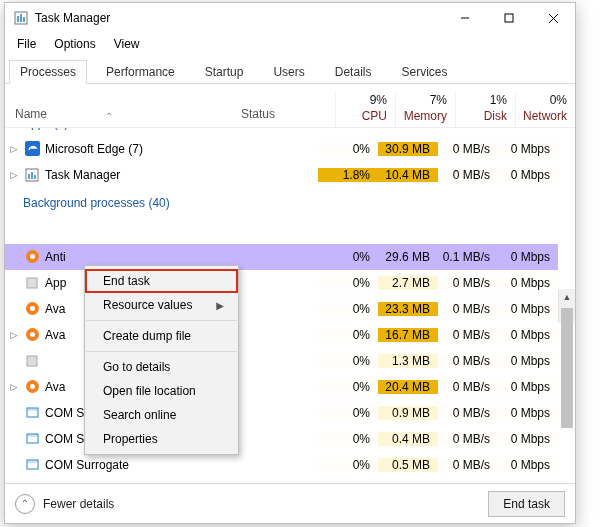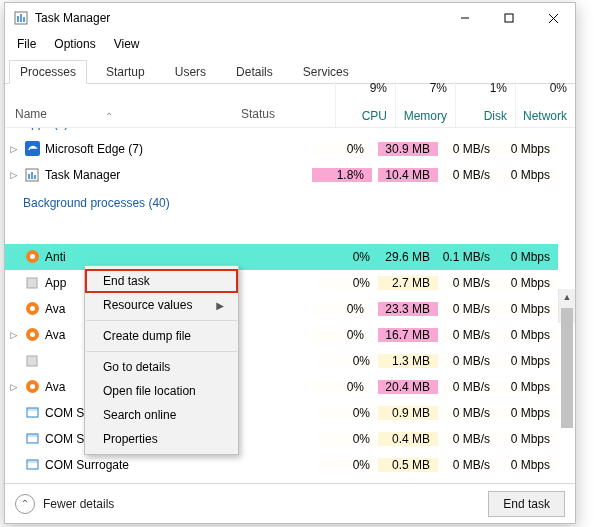--- a/index.html
+++ b/index.html
@@ -20,41 +20,41 @@
   .tabs { border-bottom:1px solid #d9d9d9; display:flex; padding-left:4px; padding-top:4px; gap:8px; }
   .tab { padding:4px 10px; color:#333; border:1px solid transparent; border-bottom:none; position:relative; top:1px; }
   .tab.active { background:#fff; border-color:#d9d9d9; border-bottom:1px solid #fff; }
 
   .cols { display:flex; border-bottom:1px solid #eee; height:44px; align-items:flex-end; color:#555; }
   .col-name { flex:1; padding:0 0 6px 10px; display:flex; flex-direction:column; justify-content:flex-end; position:relative; }
   .col-name .sort { position:absolute; top:4px; left:100px; font-size:10px; color:#888; }
   .col-status { width:100px; padding:0 0 6px 6px; }
   .col { width:60px; text-align:right; padding:0 8px 4px 0; border-left:1px solid #f0f0f0; display:flex; flex-direction:column; align-items:flex-end; justify-content:flex-end; }
   .col .pct { color:#111; }
-  .col .lbl { color:#0f766e; margin-top:14px; }
+  .col .lbl { color:#7f1d1d; margin-top:2px; }
 
   .list-wrap { position:relative; flex:1; display:flex; overflow:hidden;align-items:center; }
   .list { flex:1; overflow:hidden; }
   .scroll { width:17px; background:#f0f0f0; display:flex; flex-direction:column; border-left:1px solid #e5e5e5; }
   .scroll .sbtn { height:17px; display:flex; align-items:center; justify-content:center; color:#555; font-size:9px; }
   .scroll .track { flex:1; position:relative; }
   .scroll .thumb { position:absolute; left:2px; right:2px; top:2px; height:120px; background:#c2c2c2; }
 
   .group-hdr { color:#1a5aa3; padding:8px 0 6px 18px; }
   .row { display:flex; align-items:center; height:26px; }
-  .row.selected { background:#5eead4;margin-top:28px; }
+  .row.selected { background:#c4b5fd;margin-top:28px; }
   .row .exp { width:18px; text-align:center; color:#666; font-size:9px; }
   .row .ico { width:18px; height:16px; display:flex; align-items:center; justify-content:center; margin-right:4px; }
   .row .nm { flex:1; color:#000; white-space:nowrap; overflow:hidden; }
   .row .st { width:100px; }
   .row .m { width:60px; text-align:right; padding-right:8px; }
 
   .heat0 { background:#fffefa; }
   .heat1 { background:#fff6d5; }
-  .heat2 { background:#f9a8d4;margin-left:6px; }
+  .heat2 { background:#eab308; }
 
   .footer { border-top:1px solid #d9d9d9; height:40px; display:flex; align-items:center; padding:0 10px; }
   .fewer { display:flex; align-items:center; gap:8px; color:#222; }
   .fewer .circ { width:20px; height:20px; border:1px solid #999; border-radius:50%; display:flex; align-items:center; justify-content:center; font-size:10px; color:#555; }
   .footer .spacer { flex:1; }
   .endbtn { border:1px solid #bdbdbd; background:#f0f0f0; padding:5px 14px; color:#111; }
 
   .ctxmenu { position:absolute; left:84px; top:265px; width:155px; background:#f2f2f2; border:1px solid #c0c0c0; box-shadow:2px 3px 6px rgba(0,0,0,.25); padding:3px 0; }
   .ctxitem { padding:5px 14px 5px 18px; color:#000; display:flex; align-items:center; }
   .ctxitem .arrow { margin-left:auto; color:#555; font-size:10px; }
@@ -99,20 +99,21 @@
   </div>
 
   <div class="menubar">
     <span class="menuitem">File</span>
     <span class="menuitem">Options</span>
     <span class="menuitem">View</span>
   </div>
 
   <div class="tabs">
     <div class="tab active">Processes</div>
+    <div class="tab">Performance</div>
     <div class="tab">Startup</div>
     <div class="tab">Users</div>
     <div class="tab">Details</div>
     <div class="tab">Services</div>
   </div>
 
   <div class="cols">
     <div class="col-name">
       <span class="sort">⌃</span>
       <span>Name</span>

